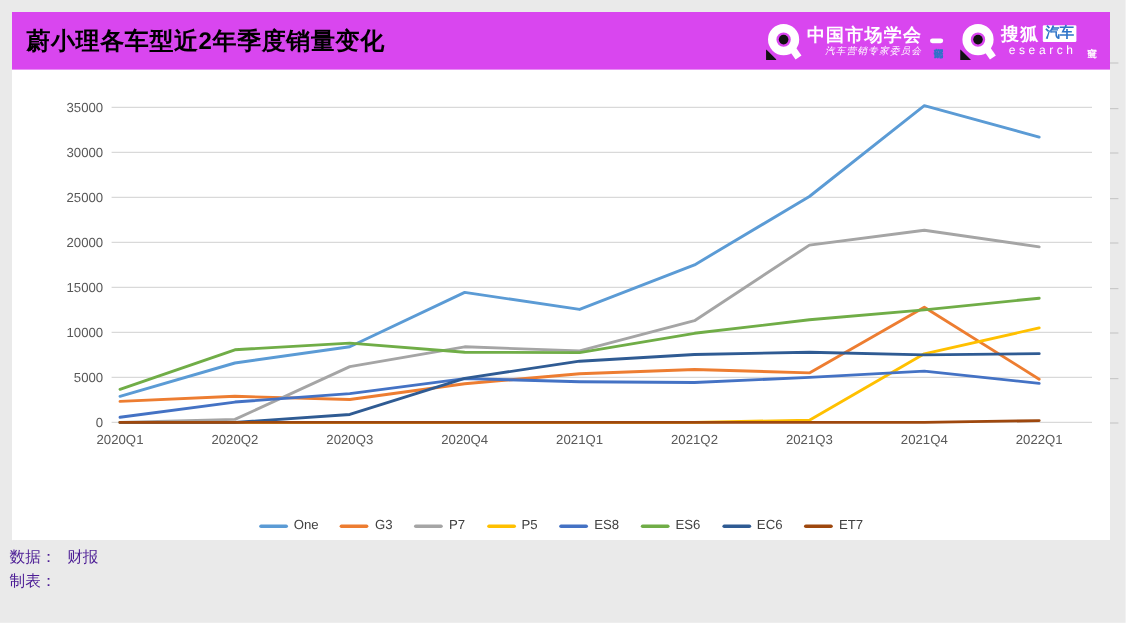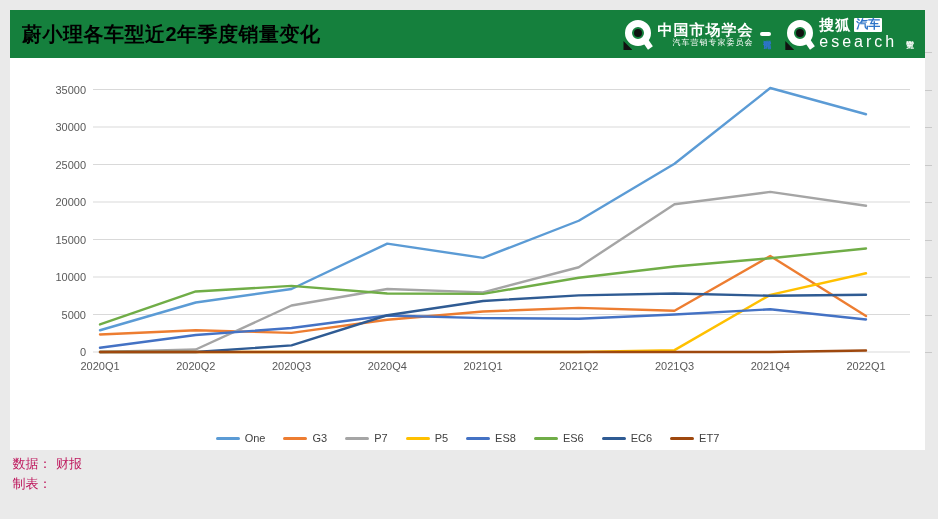--- a/index.html
+++ b/index.html
@@ -7,54 +7,54 @@
     width:938px;height:519px;position:relative;overflow:hidden;
     background:#EAEAEA;
     font-family:"Liberation Sans","DejaVu Sans",sans-serif;
   }
   .card{
     position:absolute;left:10px;top:10px;width:915px;height:440px;
     background:#FFFFFF;
   }
   .hdr{
     position:absolute;left:0;top:0;width:100%;height:48px;
-    background:#15803d;display:flex;align-items:center;box-sizing:border-box;
+    background:#d946ef;display:flex;align-items:center;box-sizing:border-box;
     padding:4px 12px;
   }
   .hdr-title{
     font-size:20px;font-weight:700;color:#000;letter-spacing:.5px;flex:0 0 auto;
   }
   .hdr-spacer{flex:1;}
   .logo{display:flex;align-items:center;gap:4px;margin-left:14px;}
   .logo-icon{position:relative;width:30px;height:32px;flex:0 0 auto;}
   .logo-ring{position:absolute;top:2px;left:2px;width:26px;height:26px;box-sizing:border-box;
     border:7px solid #fff;border-radius:50%;}
   .logo-dot{position:absolute;top:11px;left:11px;width:8px;height:8px;background:#111;border-radius:50%;}
   .logo-handle{position:absolute;left:0;bottom:0;width:9px;height:9px;background:#111;
     clip-path:polygon(0 100%,0 0,100% 100%);}
   .logo-leg{position:absolute;right:3px;bottom:1px;width:6px;height:12px;background:#fff;transform:rotate(-35deg);}
   .logo-col{display:flex;flex-direction:column;line-height:1.15;text-align:right;}
   .logo-org{font-size:15px;font-weight:700;color:#fff;letter-spacing:1px;white-space:nowrap;}
-  .logo-sub{font-size:8px;color:#fff;letter-spacing:1px;white-space:nowrap;}
-  .logo-sub-en{font-size:16px;color:#fff;letter-spacing:3px;white-space:nowrap;}
+  .logo-sub{font-size:8px;color:#fff;letter-spacing:1px;white-space:nowrap;font-style:italic;}
+  .logo-sub-en{font-size:10px;color:#fff;letter-spacing:3px;white-space:nowrap;}
   .vchip{writing-mode:vertical-rl;text-orientation:upright;background:#fff;color:#2E74C8;
     font-size:8px;font-weight:700;line-height:1.1;padding:2px 1px;border-radius:2px;margin-left:3px;}
   .hchip{background:#fff;color:#2E74C8;font-size:12px;font-weight:700;padding:0 2px;margin-left:3px;border-radius:1px;}
   .vside{writing-mode:vertical-rl;text-orientation:upright;color:#fff;font-size:8px;line-height:1.1;margin-left:3px;}
   .org-row{display:flex;align-items:center;}
   #chart-svg{position:absolute;left:0;top:48px;}
   .legend{
     position:absolute;left:0;top:419px;width:100%;height:18px;
     display:flex;justify-content:center;align-items:center;gap:18px;
   }
   .legend-item{display:inline-flex;align-items:center;gap:5px;}
   .legend-swatch{display:inline-block;width:24px;height:3px;border-radius:2px;}
   .legend-label{font-size:11px;color:#404040;}
   .footer{position:absolute;left:8px;top:454px;}
-  .f-row{display:flex;font-size:13px;color:#be185d;line-height:20px;text-align:center;}
+  .f-row{display:flex;font-size:13px;color:#4c1d95;line-height:20px;}
   .f-label{width:48px;flex:0 0 auto;}
   .edge-stub{position:absolute;width:7px;height:1px;background:#C9C9C9;left:925px;}
 </style>
 </head>
 <body>
 
 <div class="card">
 
   <div class="hdr">
     <span class="hdr-title">蔚小理各车型近2年季度销量变化</span>

